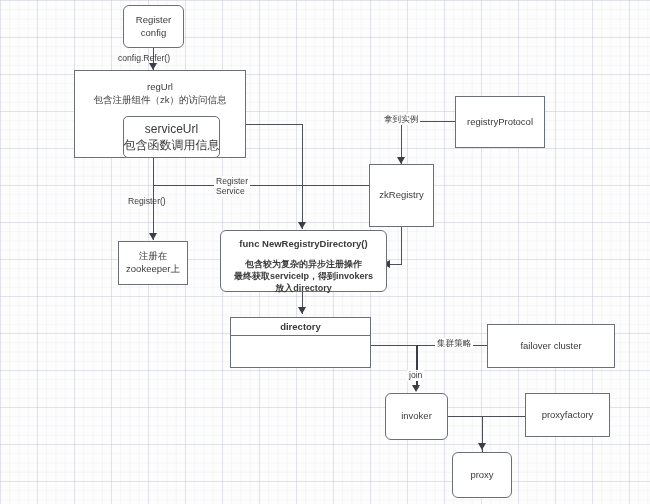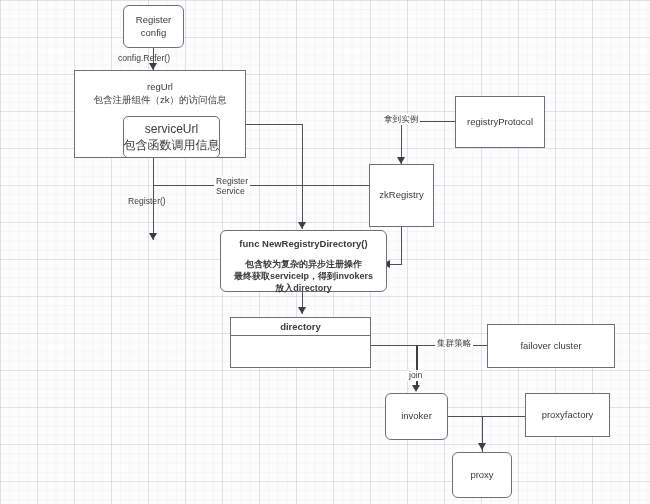--- a/index.html
+++ b/index.html
@@ -188,20 +188,24 @@
 
   <div class="node" id="node-regurl" style="left:74px; top:70px; width:172px; height:88px;">
     <span class="ln">regUrl</span>
     <span class="ln">包含注册组件（zk）的访问信息</span>
     <div id="node-serviceurl">
       <span class="ln">serviceUrl</span>
       <span class="ln">包含函数调用信息</span>
     </div>
   </div>
 
+  <div class="node" id="node-zookeeper" style="left:118px; top:241px; width:70px; height:44px;">
+    <span class="ln">注册在</span>
+    <span class="ln">zookeeper上</span>
+  </div>
 
   <div class="node" id="node-registry-protocol" style="left:455px; top:96px; width:90px; height:52px;">
     <span class="ln">registryProtocol</span>
   </div>
 
   <div class="node" id="node-zkregistry" style="left:369px; top:164px; width:65px; height:63px;">
     <span class="ln">zkRegistry</span>
   </div>
 
   <div class="node rounded bold" id="node-newregdir" style="left:220px; top:230px; width:167px; height:62px;">

